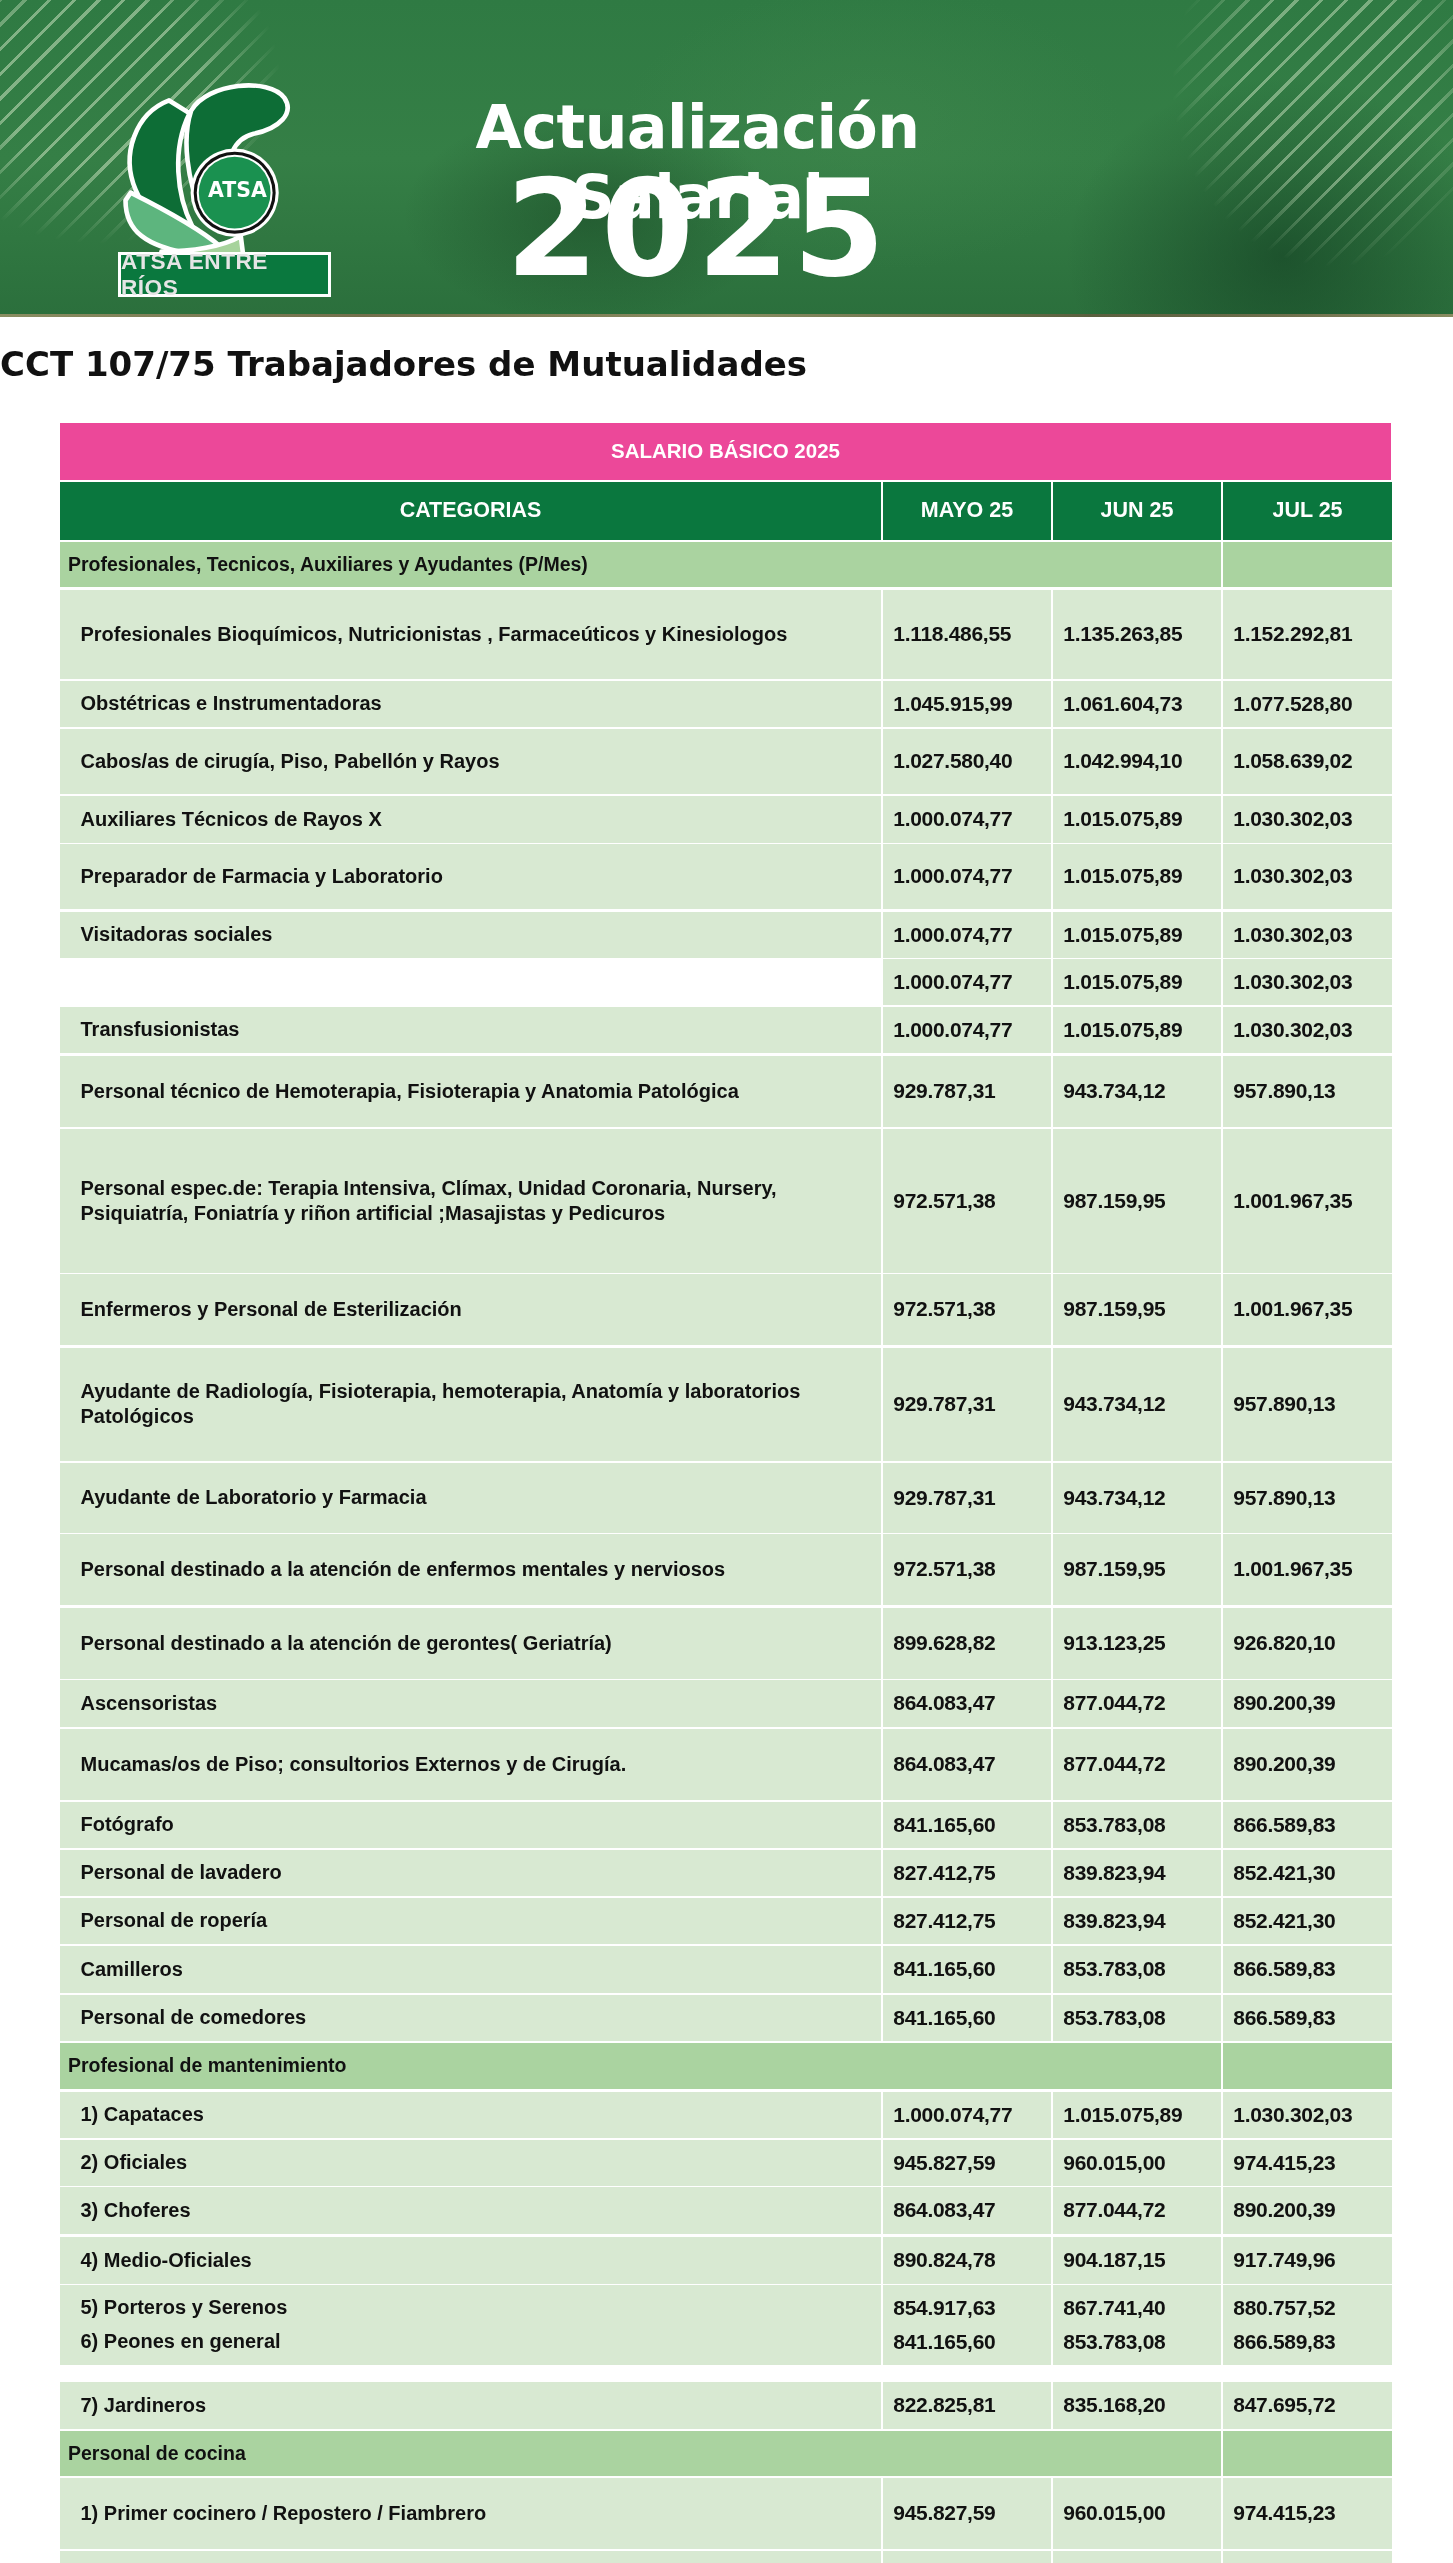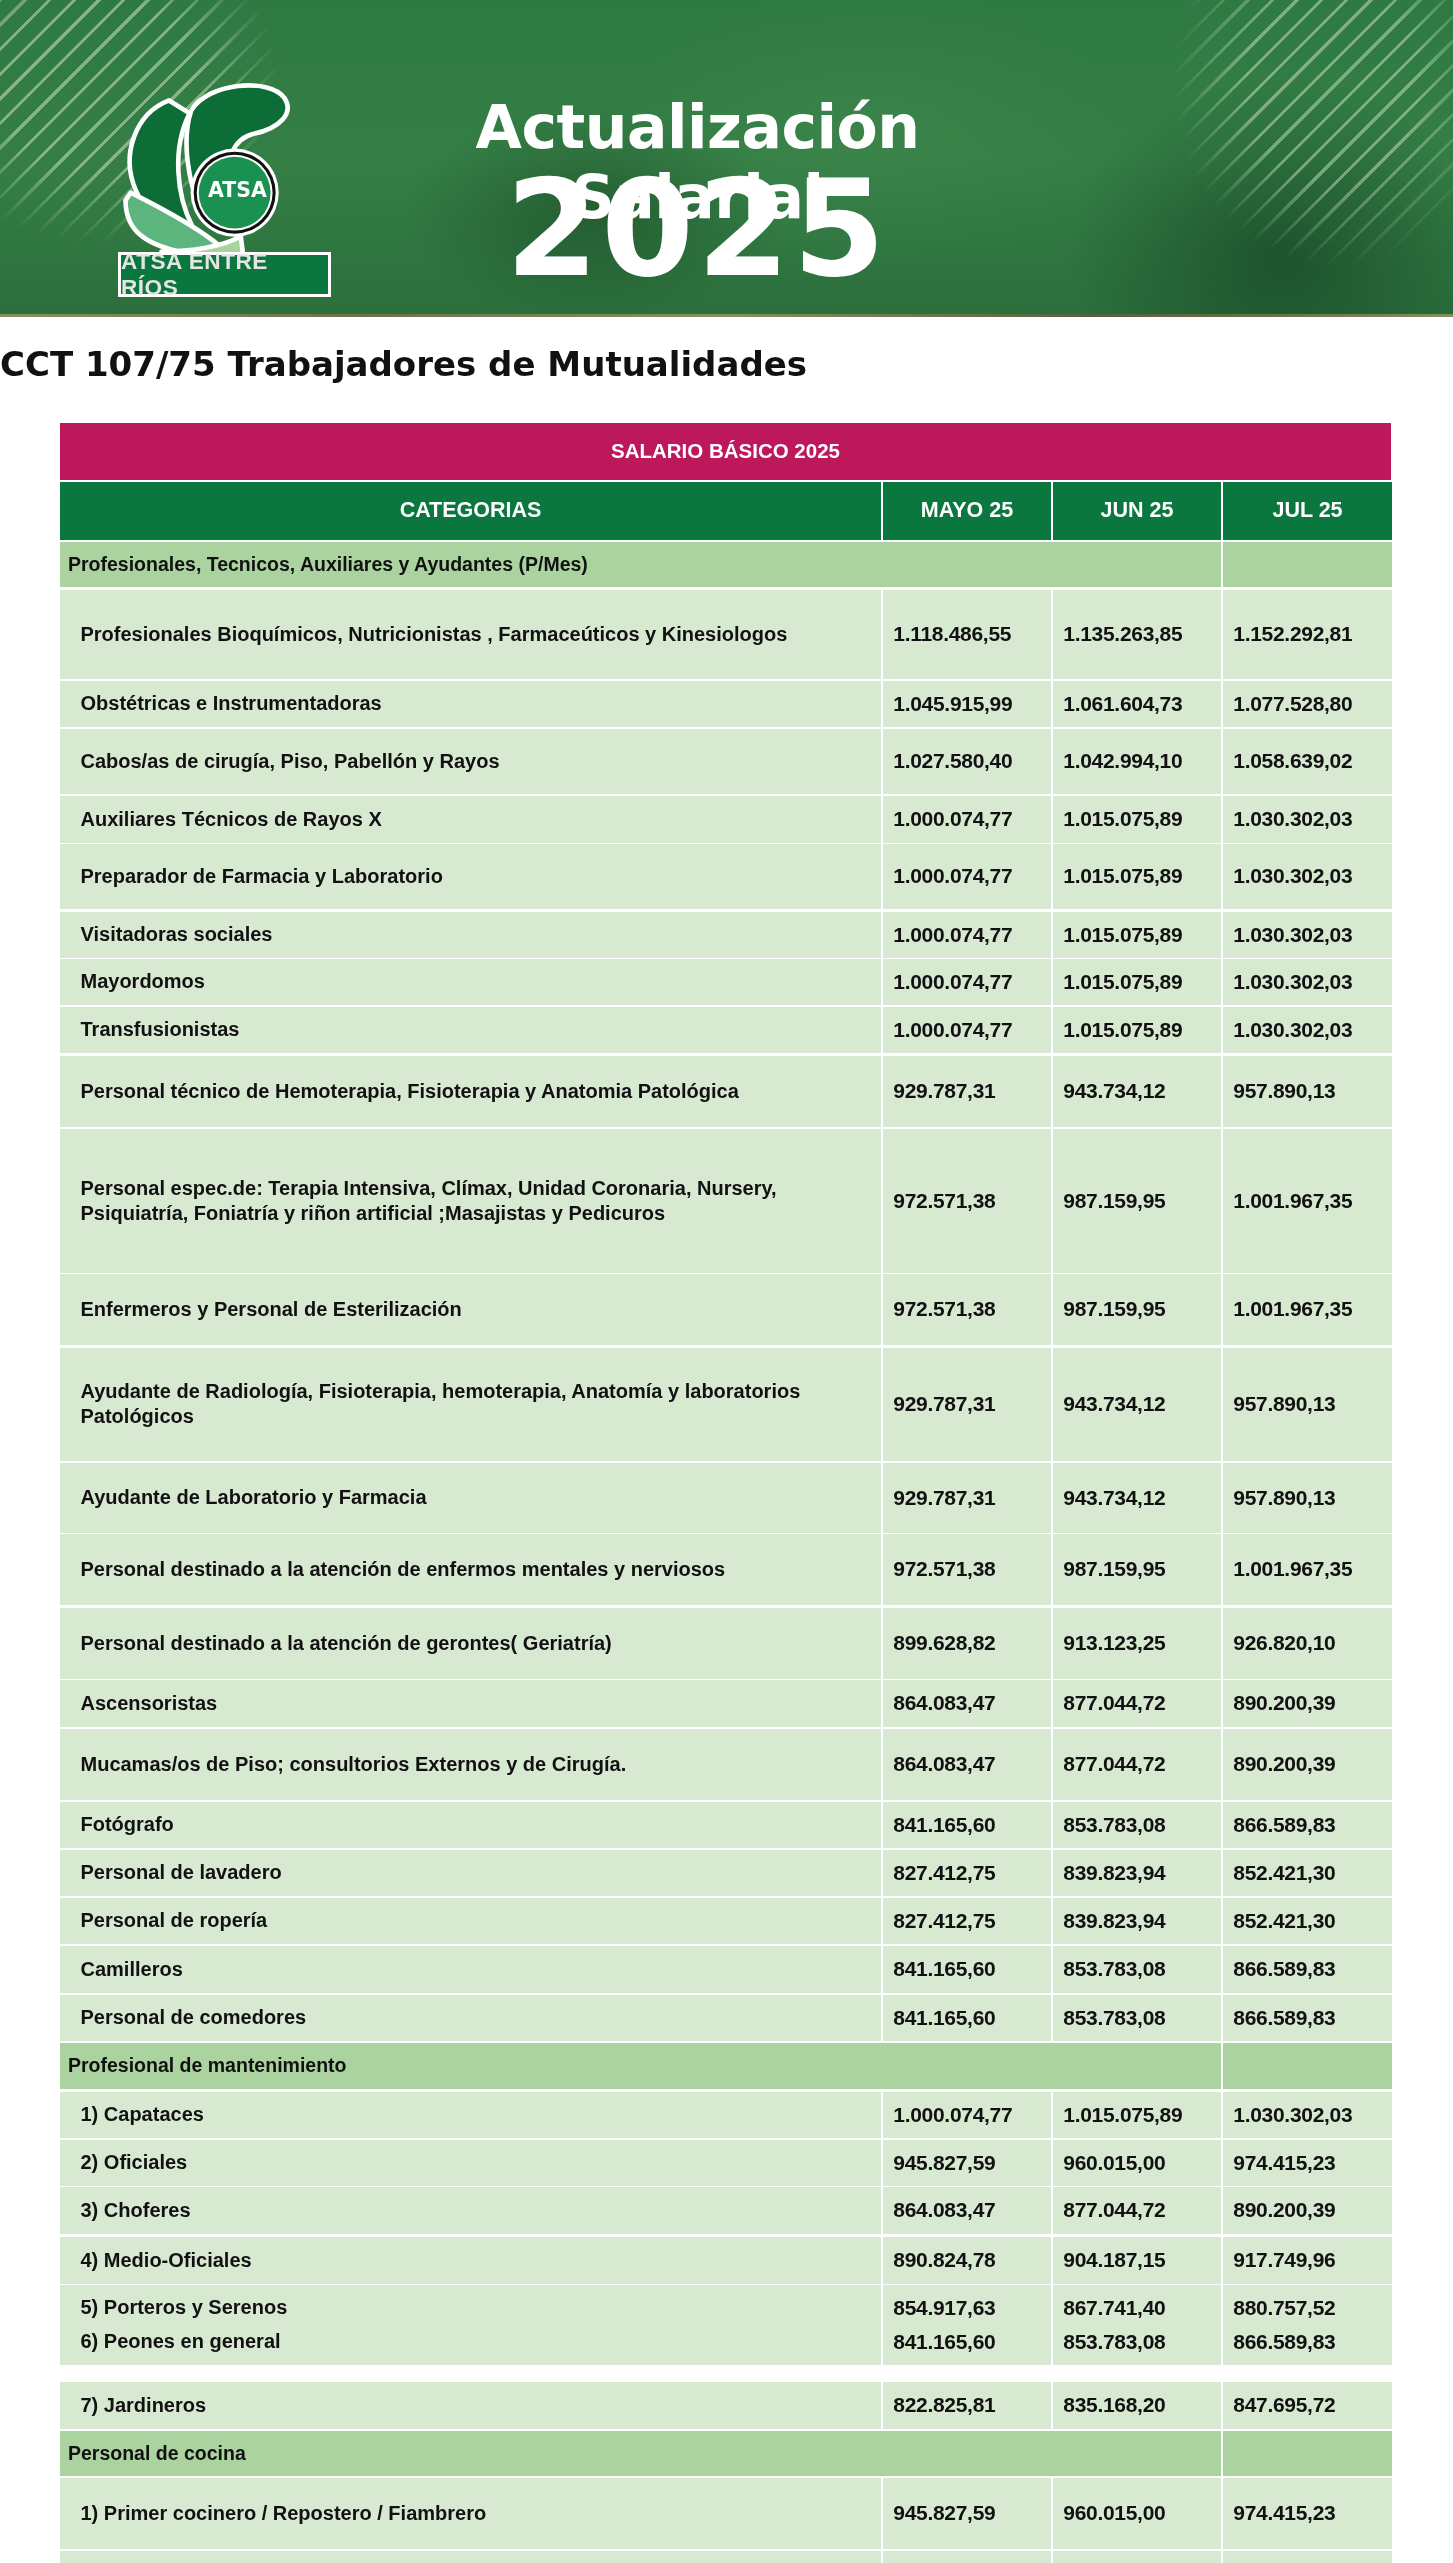--- a/index.html
+++ b/index.html
@@ -61,21 +61,21 @@
   .tbl { position:absolute; left:60px; top:423px; width:1331px; }
   .trow { position:absolute; left:0; width:1331px; box-sizing:border-box; }
   .cell {
     position:absolute; top:0; bottom:2.1px; box-sizing:border-box;
     display:flex; align-items:center;
   }
   .c0 { left:0; width:821px; padding-left:20.5px; }
   .c1 { left:823px; width:168px; padding-left:10.3px; }
   .c2 { left:993px; width:168px; padding-left:10.3px; }
   .c3 { left:1163px; width:169px; padding-left:10.3px; }
-  .title-row .cell { background:#be185d; color:#fff; justify-content:center; font-weight:bold; font-size:20.5px; }
+  .title-row .cell { background:#ec4899; color:#fff; justify-content:center; font-weight:bold; font-size:20.5px; }
   .hdr-row .cell { background:#0a773e; color:#fff; justify-content:center; font-weight:bold; font-size:21.5px; padding-left:0; }
   .sec-row .secl { left:0; width:1161px; background:#aad3a0; font-weight:bold; font-size:19.5px; color:#111; padding-left:8px; }
   .sec-row .secr { left:1163px; width:169px; background:#aad3a0; }
   .data-row .cell { background:#d8e9d2; color:#111; font-weight:bold; font-size:20px; }
   .data-row .c0 { line-height:1.25; padding-right:10.3px; }
   .data-row .num { font-size:21px; letter-spacing:-0.3px; }
 </style>
 </head>
 <body>
 
@@ -152,21 +152,20 @@
         <div class="cell num c2">1.015.075,89</div>
         <div class="cell num c3">1.030.302,03</div>
       </div>
       <div class="trow data-row" style="top: 489px; height: 48px;">
         <div class="cell c0">Visitadoras sociales</div>
         <div class="cell num c1">1.000.074,77</div>
         <div class="cell num c2">1.015.075,89</div>
         <div class="cell num c3">1.030.302,03</div>
       </div>
       <div class="trow data-row" style="top: 536px; height: 48px;">
-        <div class="cell c0">Mayordomos</div>
         <div class="cell num c1">1.000.074,77</div>
         <div class="cell num c2">1.015.075,89</div>
         <div class="cell num c3">1.030.302,03</div>
       </div>
       <div class="trow data-row" style="top: 584px; height: 48px;">
         <div class="cell c0">Transfusionistas</div>
         <div class="cell num c1">1.000.074,77</div>
         <div class="cell num c2">1.015.075,89</div>
         <div class="cell num c3">1.030.302,03</div>
       </div>

